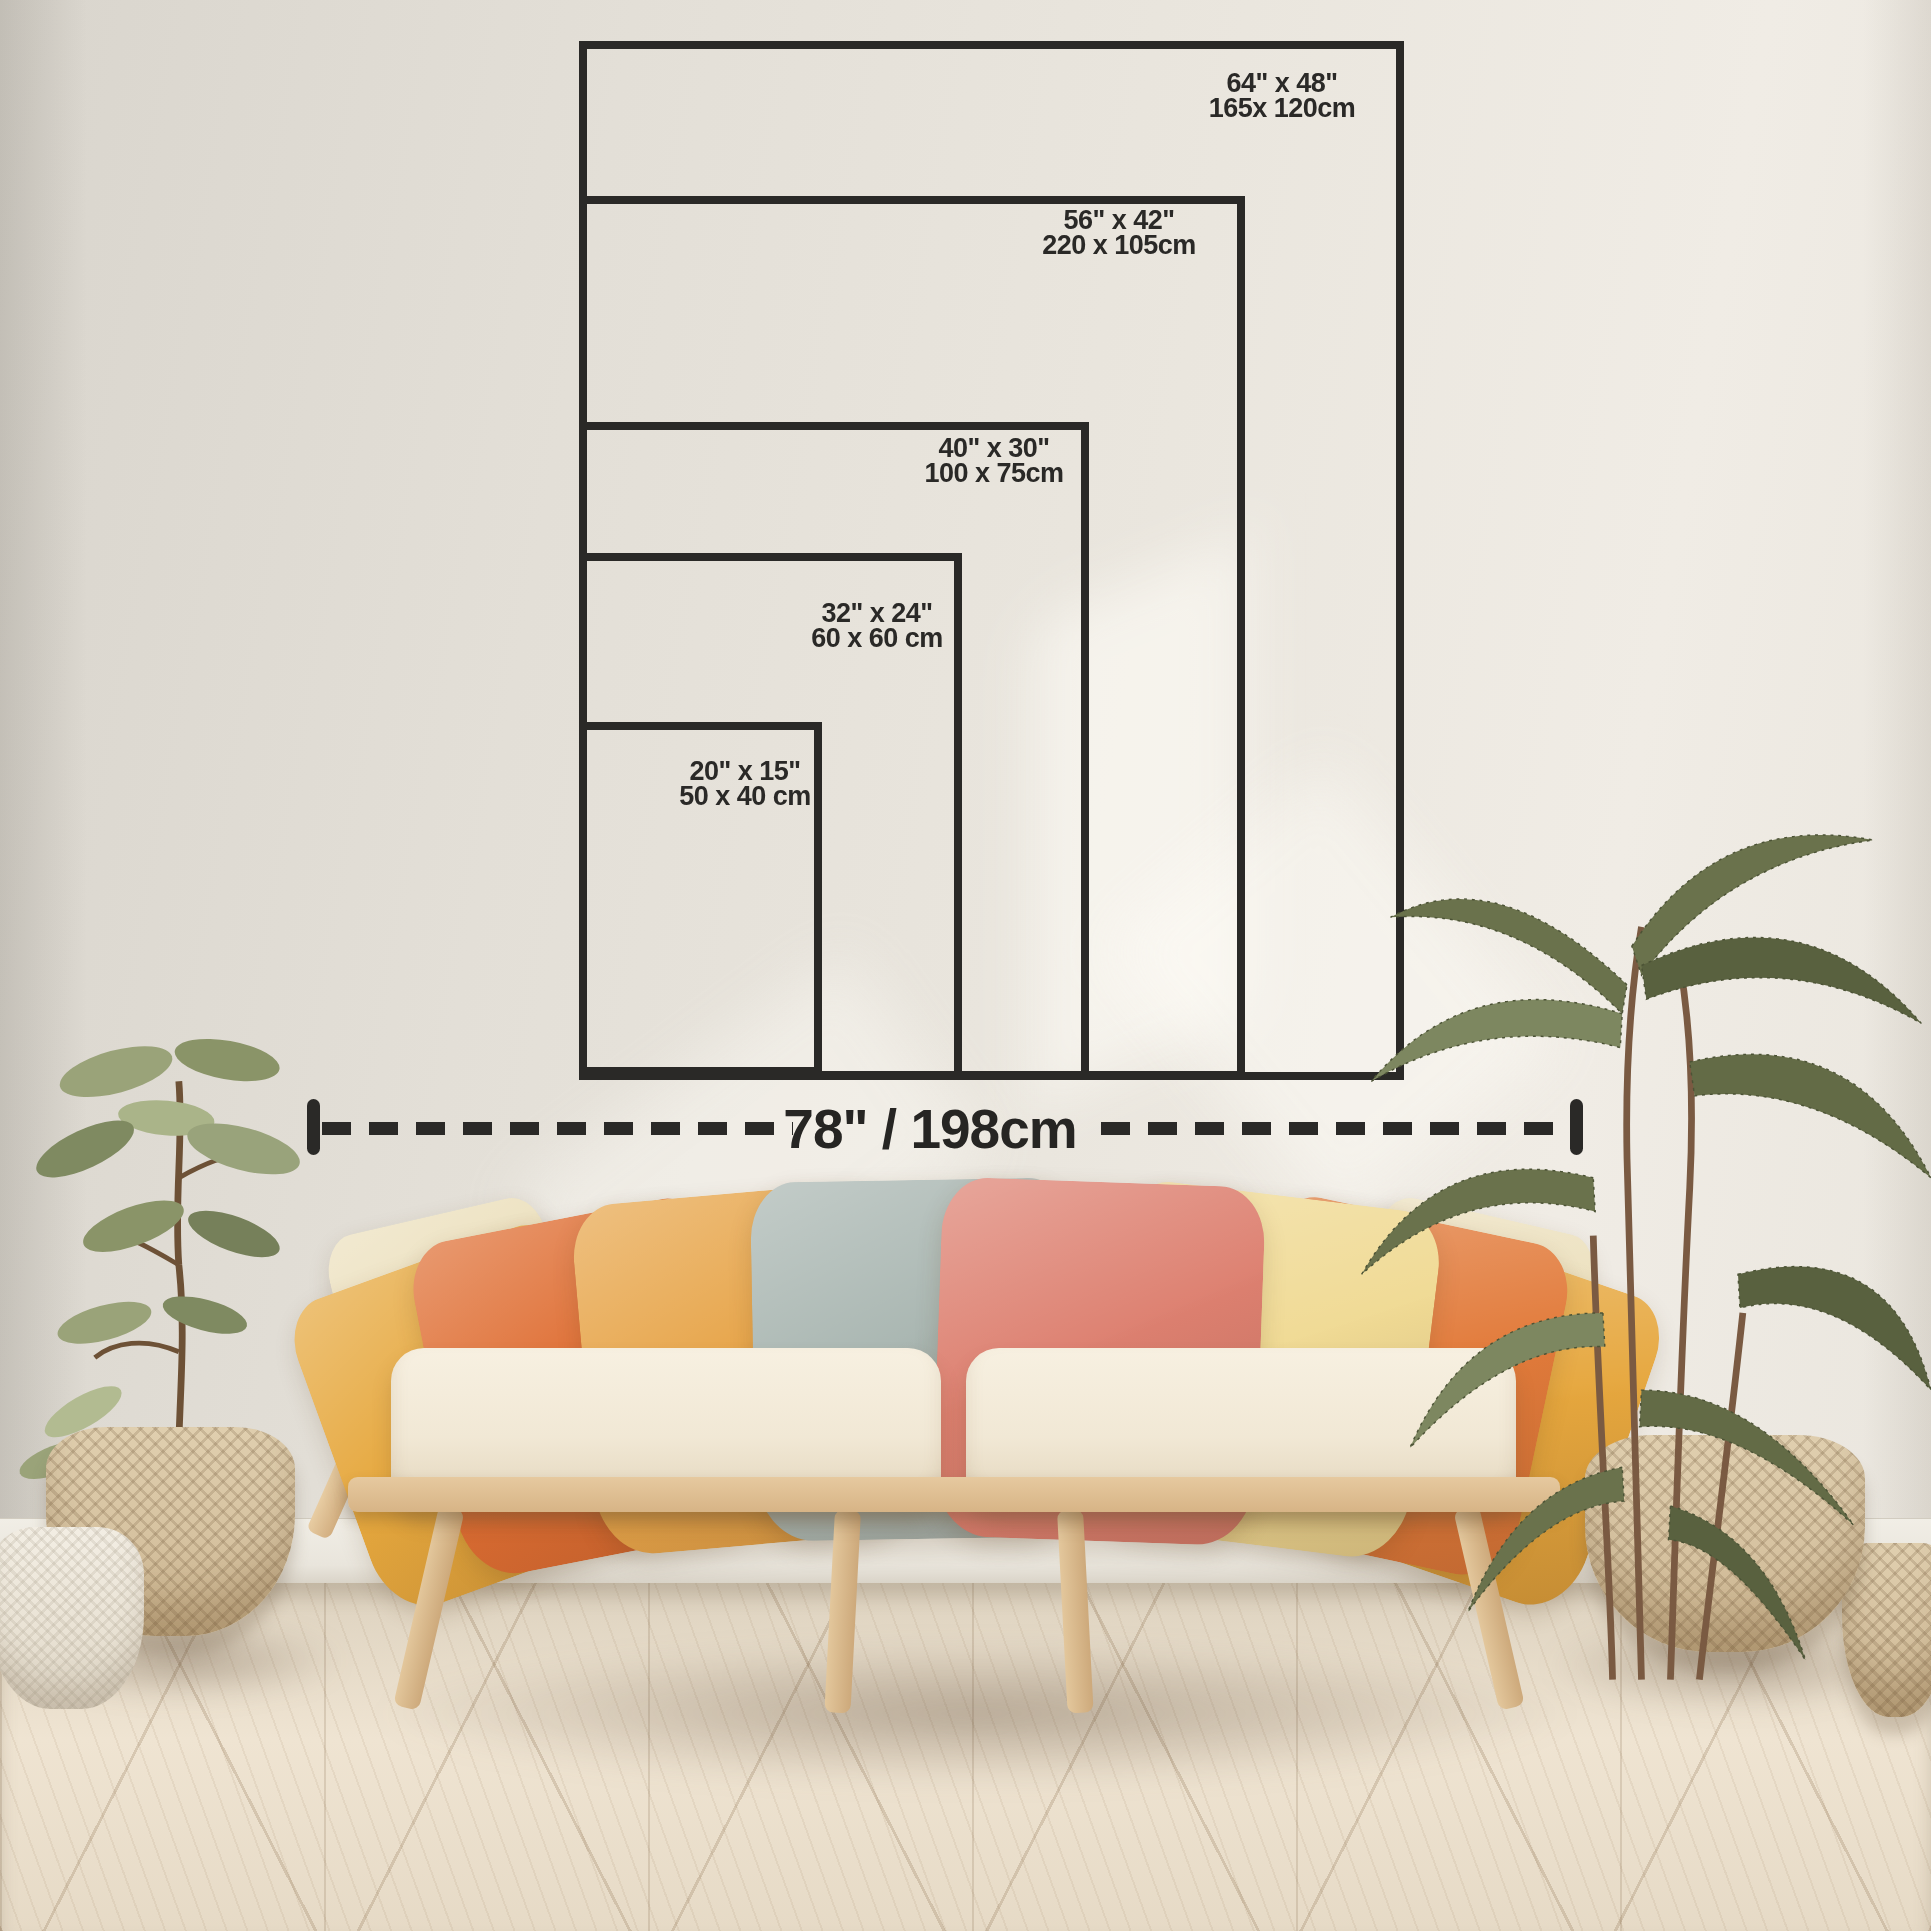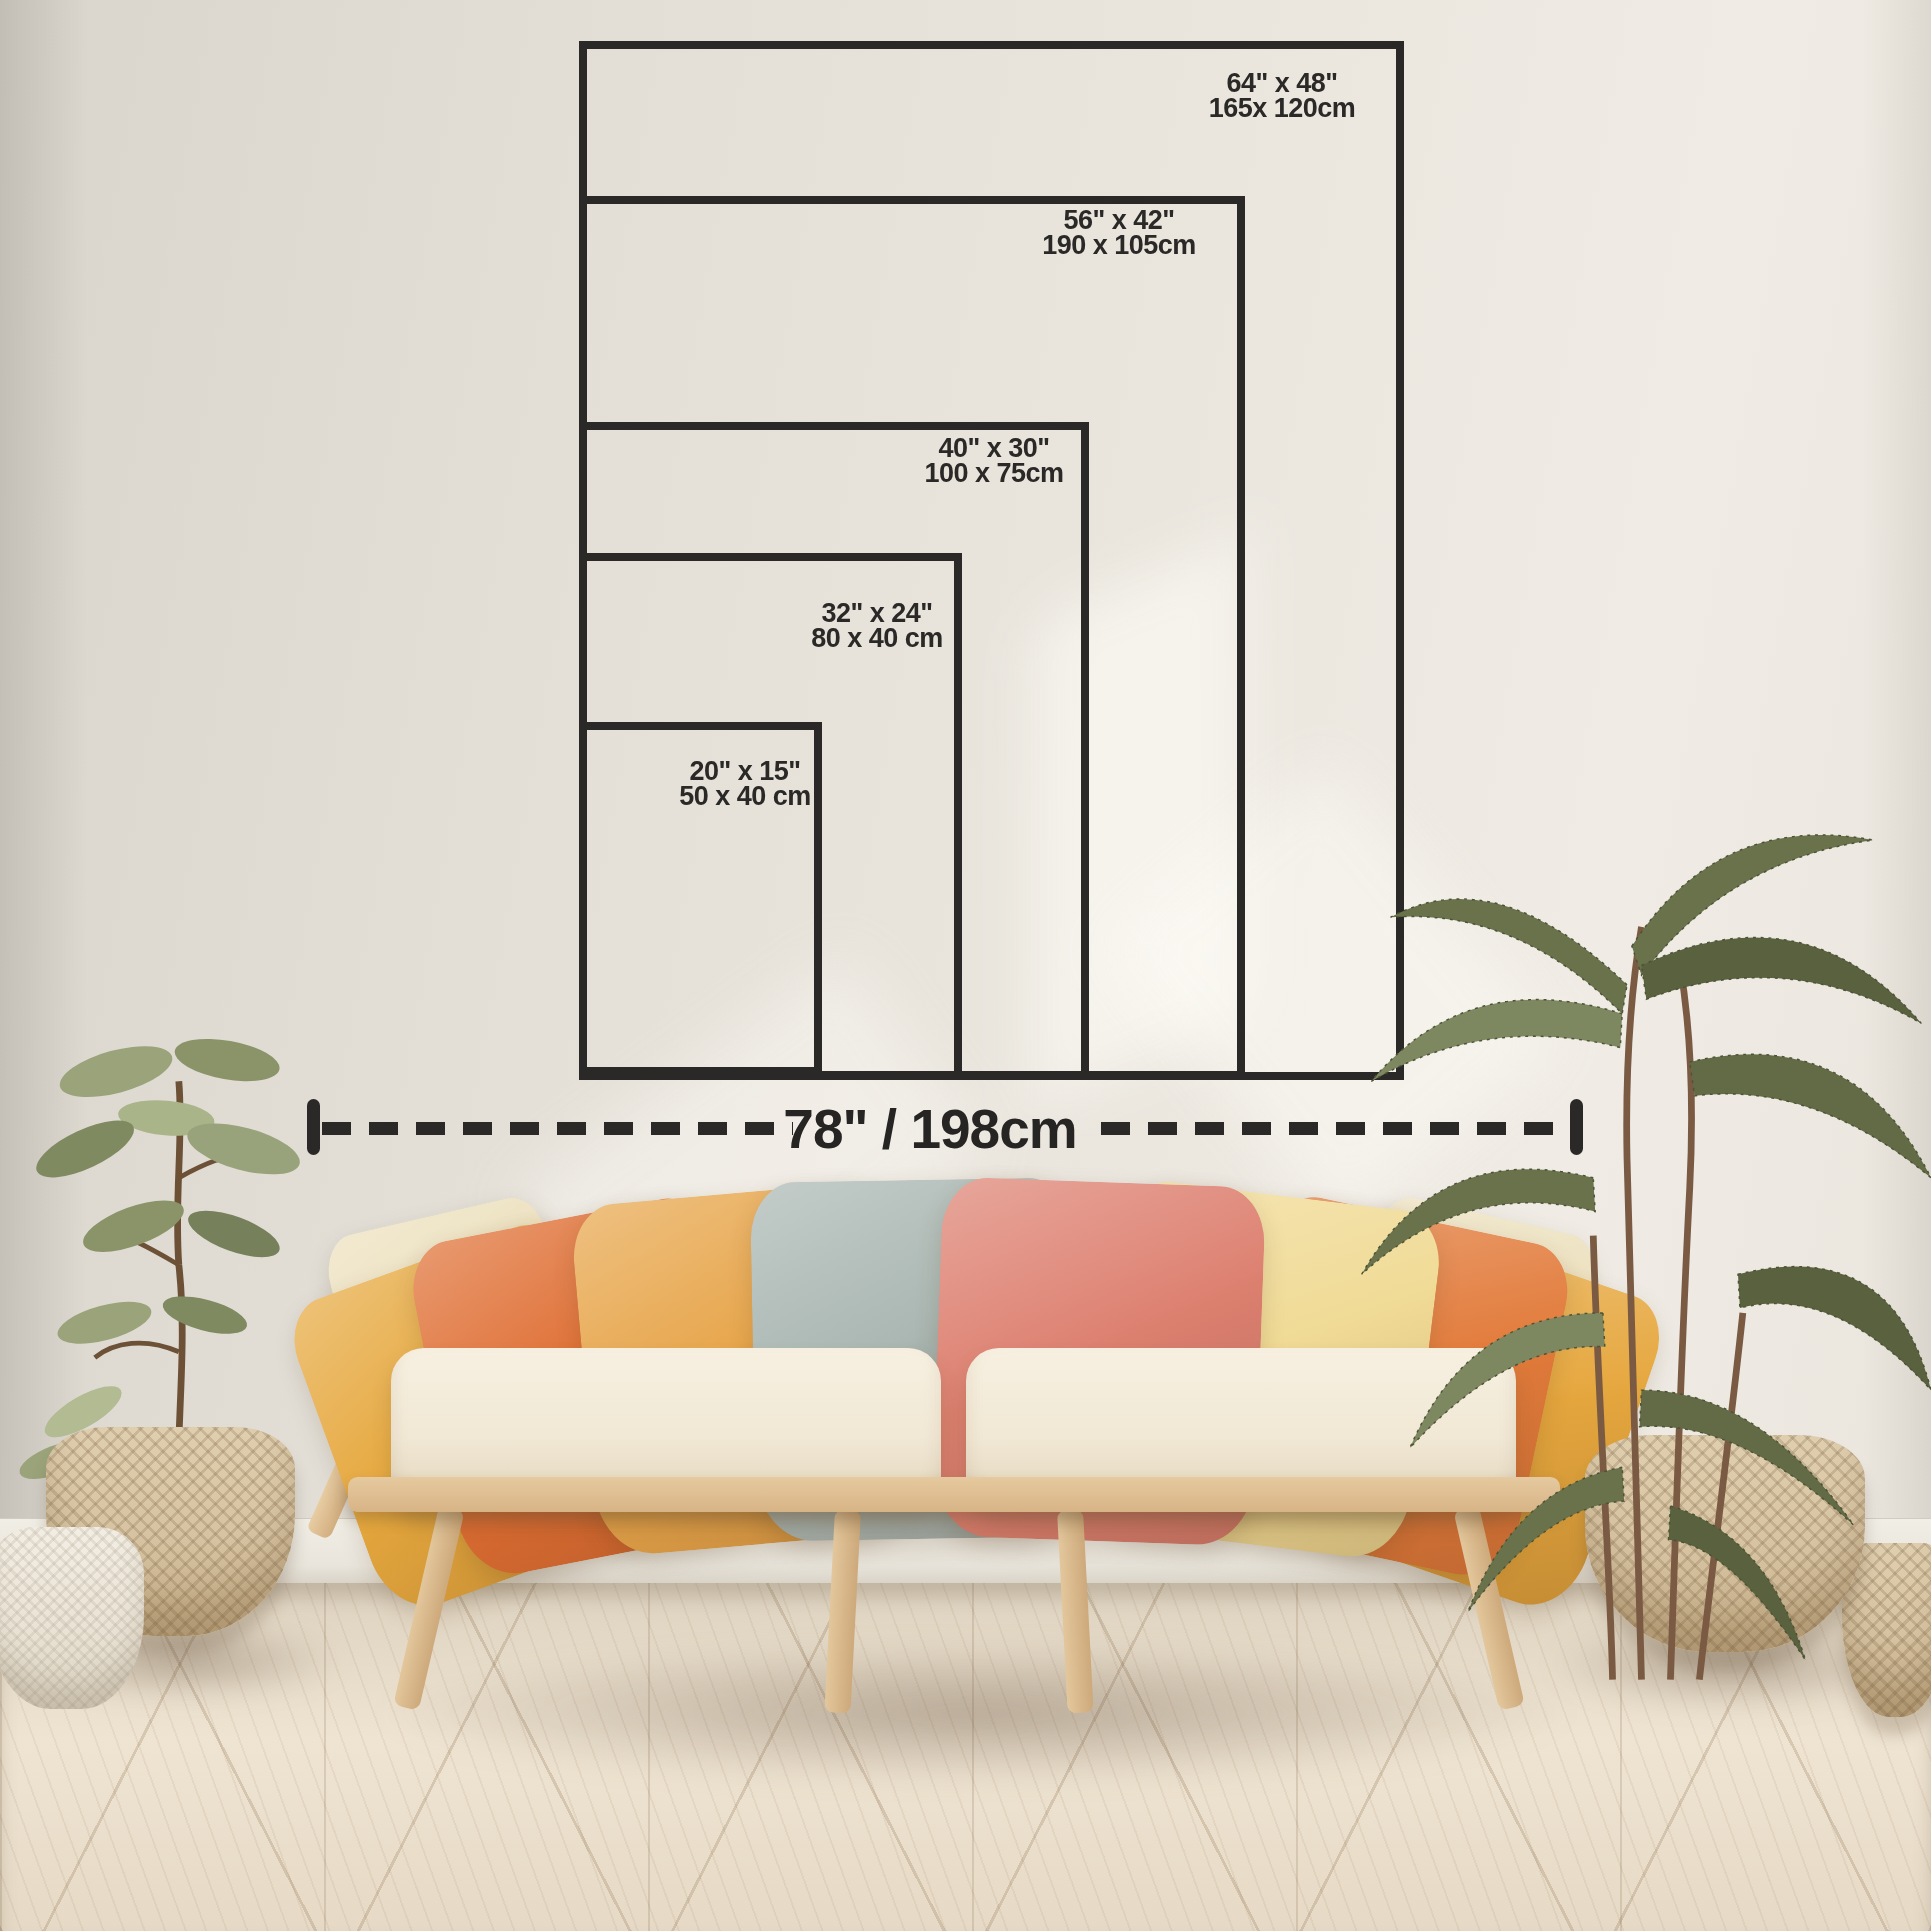--- a/index.html
+++ b/index.html
@@ -96,29 +96,29 @@
   <div class="size-frame" style="left:579px;top:422px;width:510px;height:658px;"></div>
   <div class="size-frame" style="left:579px;top:553px;width:383px;height:526px;"></div>
   <div class="size-frame" style="left:579px;top:722px;width:243px;height:353px;"></div>
 
   <div class="size-label" style="left:1282px;top:71px;">
     <div>64" x 48"</div>
     <div>165x 120cm</div>
   </div>
   <div class="size-label" style="left:1119px;top:208px;">
     <div>56" x 42"</div>
-    <div>190 x 105cm</div>
+    <div>220 x 105cm</div>
   </div>
   <div class="size-label" style="left:994px;top:436px;">
     <div>40" x 30"</div>
     <div>100 x 75cm</div>
   </div>
   <div class="size-label" style="left:877px;top:601px;">
     <div>32" x 24"</div>
-    <div>80 x 40 cm</div>
+    <div>60 x 60 cm</div>
   </div>
   <div class="size-label" style="left:745px;top:759px;">
     <div>20" x 15"</div>
     <div>50 x 40 cm</div>
   </div>
 
   <div class="measure-cap" style="left:307px;top:1099px;"></div>
   <div class="measure-dashes" style="left:322px;top:1122px;width:471px;"></div>
   <div class="measure-text" style="left:930px;top:1097px;">78" / 198cm</div>
   <div class="measure-dashes" style="left:1101px;top:1122px;width:469px;"></div>

